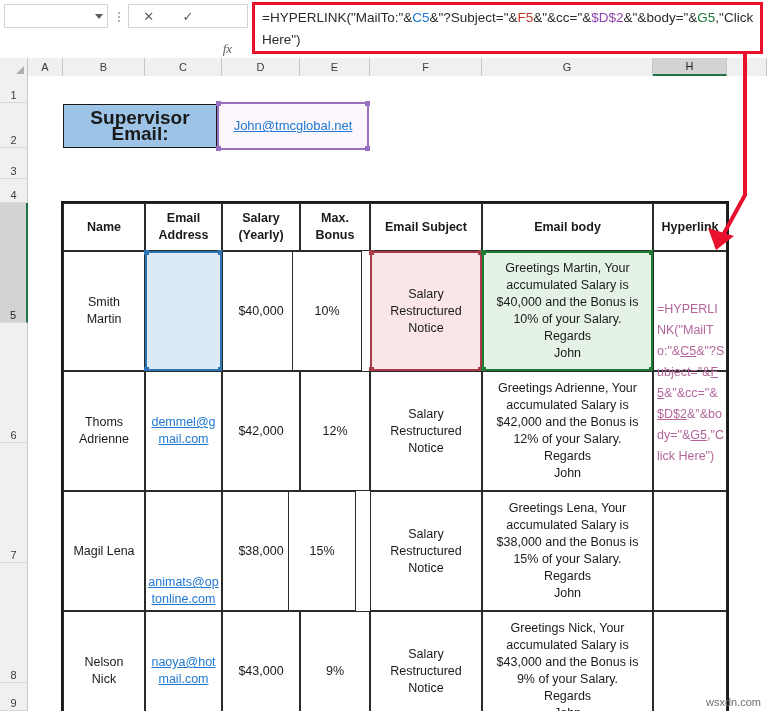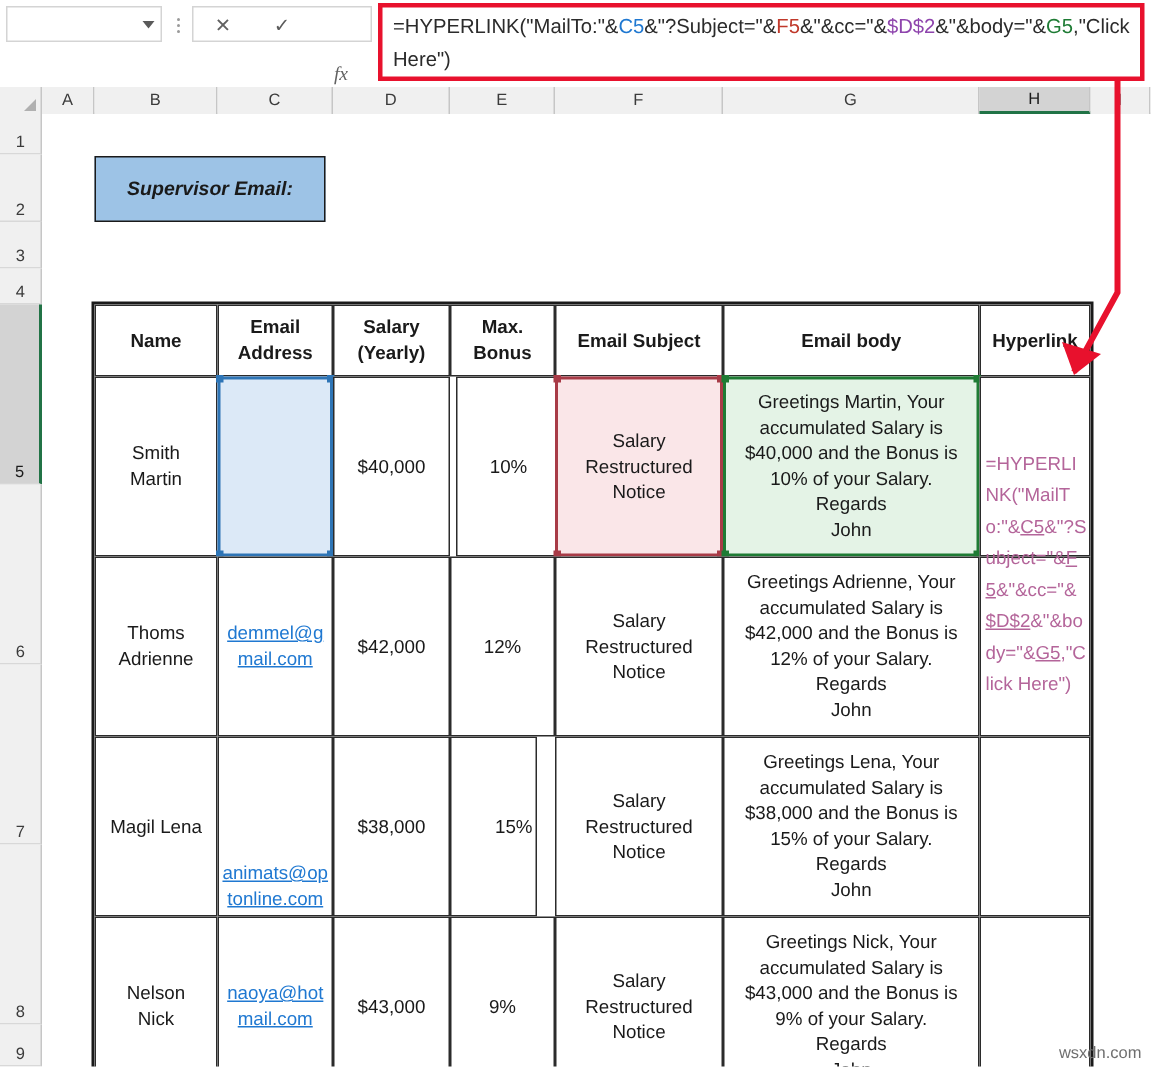--- a/index.html
+++ b/index.html
@@ -91,21 +91,21 @@
 
   
   .grid-area { position:absolute; left:28px; top:76px; width:739px; height:635px; background:#fff; }
 
   .cellbox { position:absolute; display:flex; align-items:center; justify-content:center;
              font-size:12.5px; color:#1a1a1a; text-align:center; line-height:16px; }
 
   
   .sup-label {
     background:#9dc3e6; border:1.5px solid #1a1a1a;
-    font-weight:bold; font-size:13px; color:#1a1a1a;font-style:italic;
+    font-weight:bold; font-size:19px; color:#1a1a1a;
   }
   .sup-value {
     background:#fbf7fd; border:2px solid #9b6fc0;
     color:#1f78d1; text-decoration:underline; font-size:13px;
   }
   .handle { position:absolute; width:5px; height:5px; background:#9b6fc0; }
 
   
   .thead {
     background:#bdd7ee; border:1px solid #2b2b2b;
@@ -192,20 +192,27 @@
       <div class="row-head" style="top: 323px; height: 120px; position: absolute;">6</div>
       <div class="row-head" style="top: 443px; height: 120px; position: absolute;">7</div>
       <div class="row-head" style="top: 563px; height: 120px; position: absolute;">8</div>
       <div class="row-head" style="top: 683px; height: 28px; position: absolute;">9</div>
     </div>
 
   <div class="grid-area">
 
     <div class="cellbox sup-label" style="left:35px; top:28px; width:154px; height:44px;">Supervisor Email:</div>
 
+    <div class="cellbox sup-value" style="left:189px; top:26px; width:152px; height:48px;">
+      <span>John@tmcglobal.net</span>
+      <span class="handle" style="left:-3px;top:-3px;"></span>
+      <span class="handle" style="right:-3px;top:-3px;"></span>
+      <span class="handle" style="left:-3px;bottom:-3px;"></span>
+      <span class="handle" style="right:-3px;bottom:-3px;"></span>
+    </div>
 
     <div id="table-layer">
         <div class="tbl-outer" style="left: 33px; top: 125px; width: 668px; height: 532px;"></div>
         <div class="tcell thead" style="left: 35px; top: 127px; width: 82px; height: 48px; flex-direction: column;">
           <div>Name</div>
         </div>
         <div class="tcell thead" style="left: 117px; top: 127px; width: 77px; height: 48px; flex-direction: column;">
           <div>Email</div>
           <div>Address</div>
         </div>
@@ -232,21 +239,21 @@
         </div>
         <div class="tcell link ref-cell-blue" style="left: 117px; top: 175px; width: 77px; height: 120px; position: absolute;">
           <span class="hnd b" style="position: absolute; left: -3px; top: -3px;"></span>
           <span class="hnd b" style="position: absolute; right: -3px; top: -3px;"></span>
           <span class="hnd b" style="position: absolute; left: -3px; bottom: -3px;"></span>
           <span class="hnd b" style="position: absolute; right: -3px; bottom: -3px;"></span>
         </div>
         <div class="tcell" style="left: 194px; top: 175px; width: 78px; height: 120px;">
           <span>$40,000</span>
         </div>
-        <div class="tcell" style="left: 276px; top: 175px; width: 70px; height: 120px;">
+        <div class="tcell" style="left: 264px; top: 175px; width: 70px; height: 120px;">
           <span>10%</span>
         </div>
         <div class="tcell ref-cell-red" style="left: 342px; top: 175px; width: 112px; height: 120px; flex-direction: column;">
           <div>Salary</div>
           <div>Restructured</div>
           <div>Notice</div>
           <span class="hnd r" style="position: absolute; left: -3px; top: -3px;"></span>
           <span class="hnd r" style="position: absolute; right: -3px; top: -3px;"></span>
           <span class="hnd r" style="position: absolute; left: -3px; bottom: -3px;"></span>
           <span class="hnd r" style="position: absolute; right: -3px; bottom: -3px;"></span>
@@ -293,21 +300,21 @@
         <div class="tcell" style="left: 625px; top: 295px; width: 74px; height: 120px;"></div>
         <div class="tcell" style="left: 35px; top: 415px; width: 82px; height: 120px; flex-direction: column;">
           <div>Magil Lena</div>
         </div>
         <div class="tcell link" style="left: 117px; top: 415px; width: 77px; height: 120px; position: absolute; align-items: flex-end;">
           <span>animats@optonline.com</span>
         </div>
         <div class="tcell" style="left: 194px; top: 415px; width: 78px; height: 120px;">
           <span>$38,000</span>
         </div>
-        <div class="tcell" style="left: 272px; top: 415px; width: 58px; height: 120px; justify-content: flex-end;">
+        <div class="tcell" style="left: 260px; top: 415px; width: 68px; height: 120px;">
           <span>15%</span>
         </div>
         <div class="tcell" style="left: 342px; top: 415px; width: 112px; height: 120px; flex-direction: column;">
           <div>Salary</div>
           <div>Restructured</div>
           <div>Notice</div>
         </div>
         <div class="tcell" style="left: 454px; top: 415px; width: 171px; height: 120px; flex-direction: column;">
           <div>Greetings Lena, Your</div>
           <div>accumulated Salary is</div>

